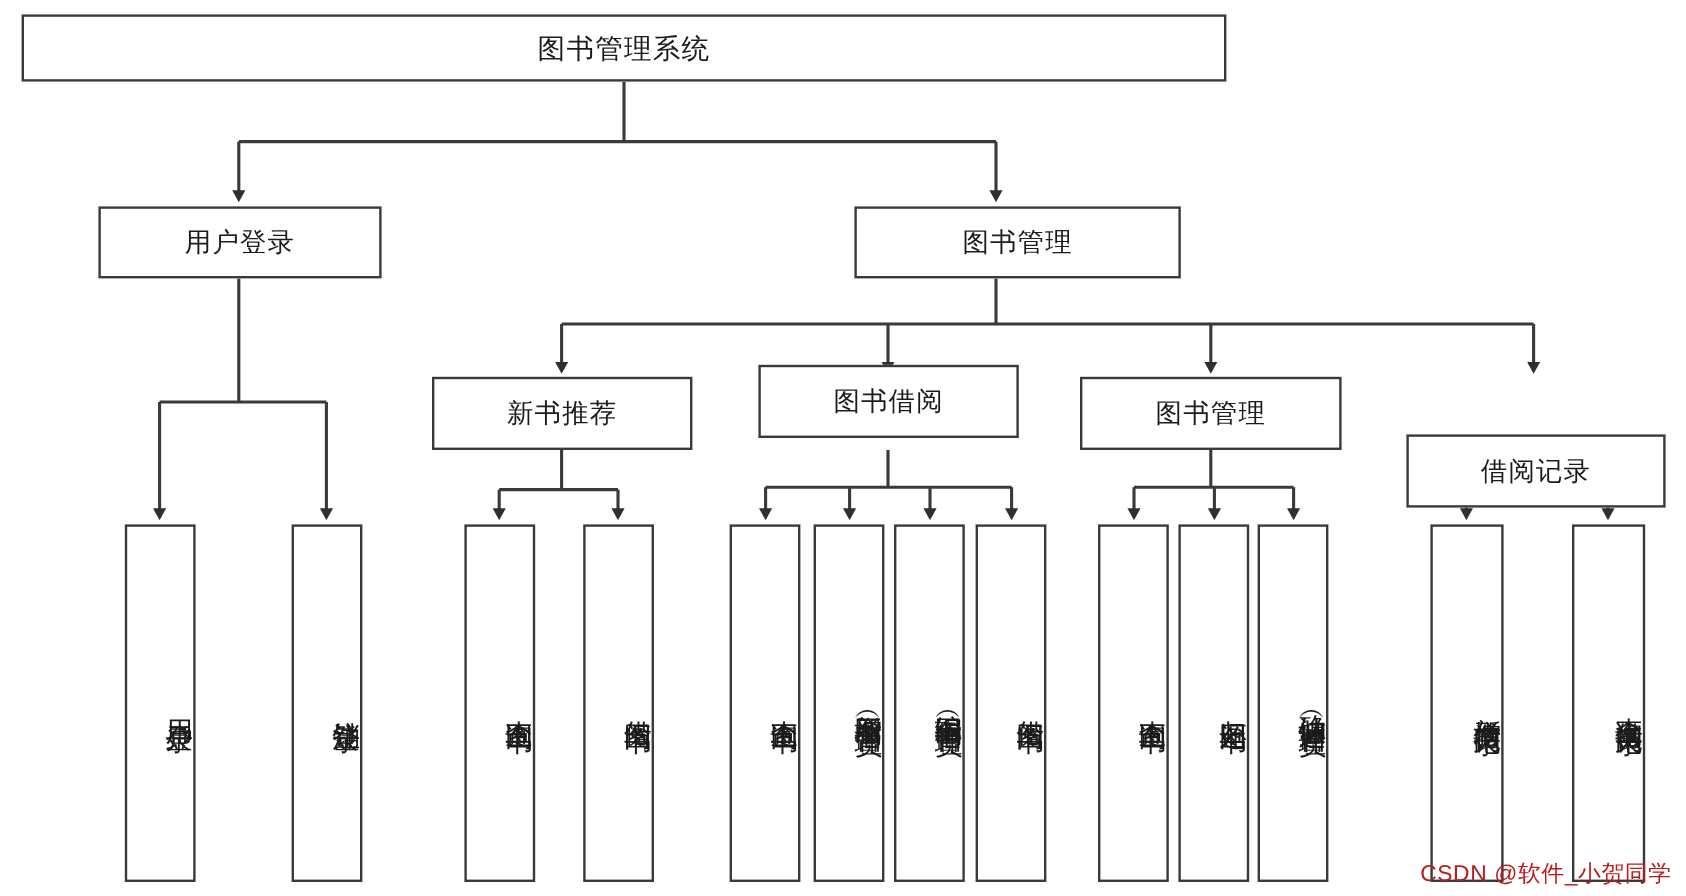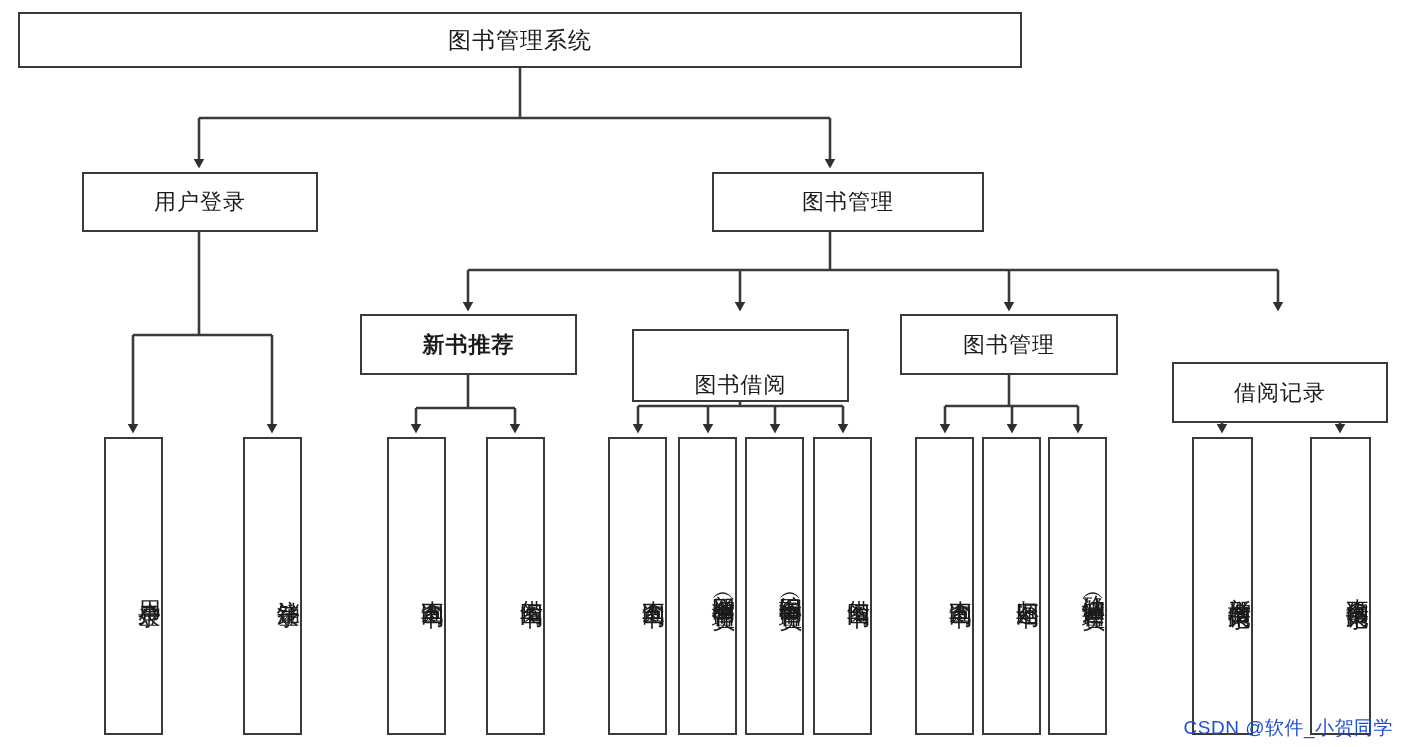--- a/index.html
+++ b/index.html
@@ -55,21 +55,21 @@
     display: block;
   }
   .node.root {
     font-size: 23px;
   }
   #watermark {
     position: absolute;
     right: 12px;
     bottom: 6px;
     font-size: 19px;
-    color: #1d4ed8;
+    color: #b91c1c;
     white-space: nowrap;
     letter-spacing: 0.5px;
   }
 </style>
 </head>
 <body>
 
 <div id="canvas">
 
   <svg class="wires" viewBox="0 0 1405 747">
@@ -126,24 +126,24 @@
     <span>图书管理系统</span>
   </div>
 
   <div class="node h" style="left:82px; top:172px; width:236px; height:60px;">
     <span>用户登录</span>
   </div>
   <div class="node h" style="left:712px; top:172px; width:272px; height:60px;">
     <span>图书管理</span>
   </div>
 
-  <div class="node h" style="left:360px; top:314px; width:217px; height:61px;font-weight:bold;">
+  <div class="node h" style="left:360px; top:314px; width:217px; height:61px;">
     <span>新书推荐</span>
   </div>
-  <div class="node h" style="left:632px; top:329px; width:217px; height:73px;align-items:flex-end;">
+  <div class="node h" style="left:632px; top:304px; width:217px; height:61px;">
     <span>图书借阅</span>
   </div>
   <div class="node h" style="left:900px; top:314px; width:218px; height:61px;">
     <span>图书管理</span>
   </div>
   <div class="node h" style="left:1172px; top:314px; width:216px; height:61px;margin-top:48px;">
     <span>借阅记录</span>
   </div>
 
   <div class="node v" style="left:104px; top:437px; width:59px; height:298px;">

